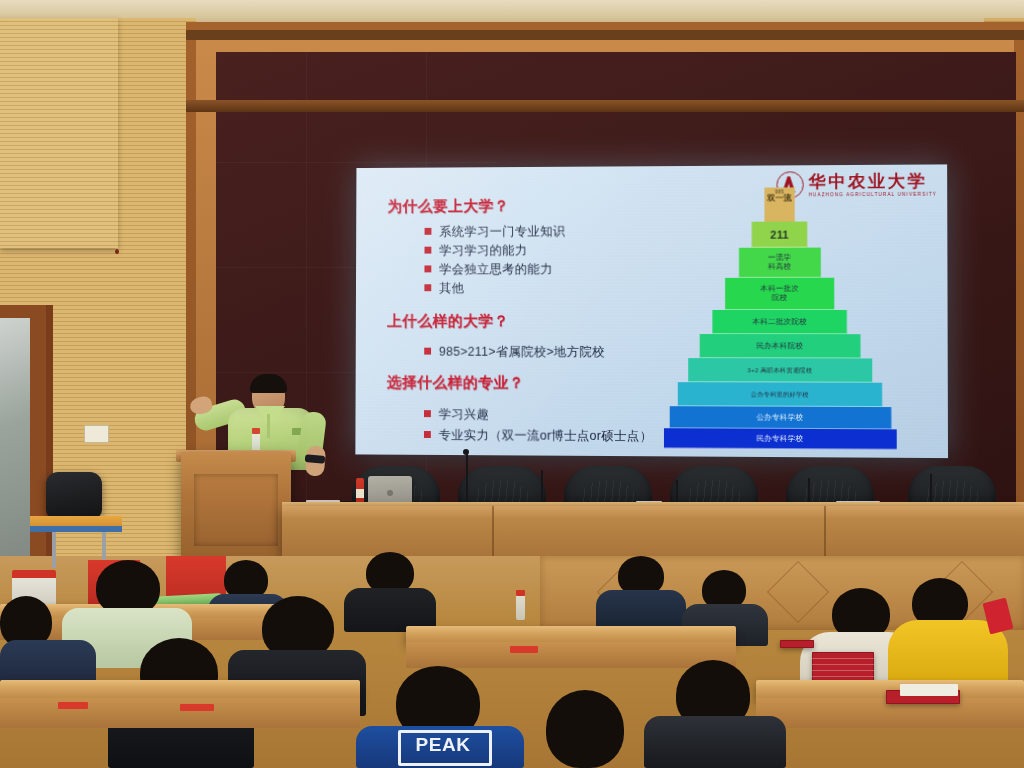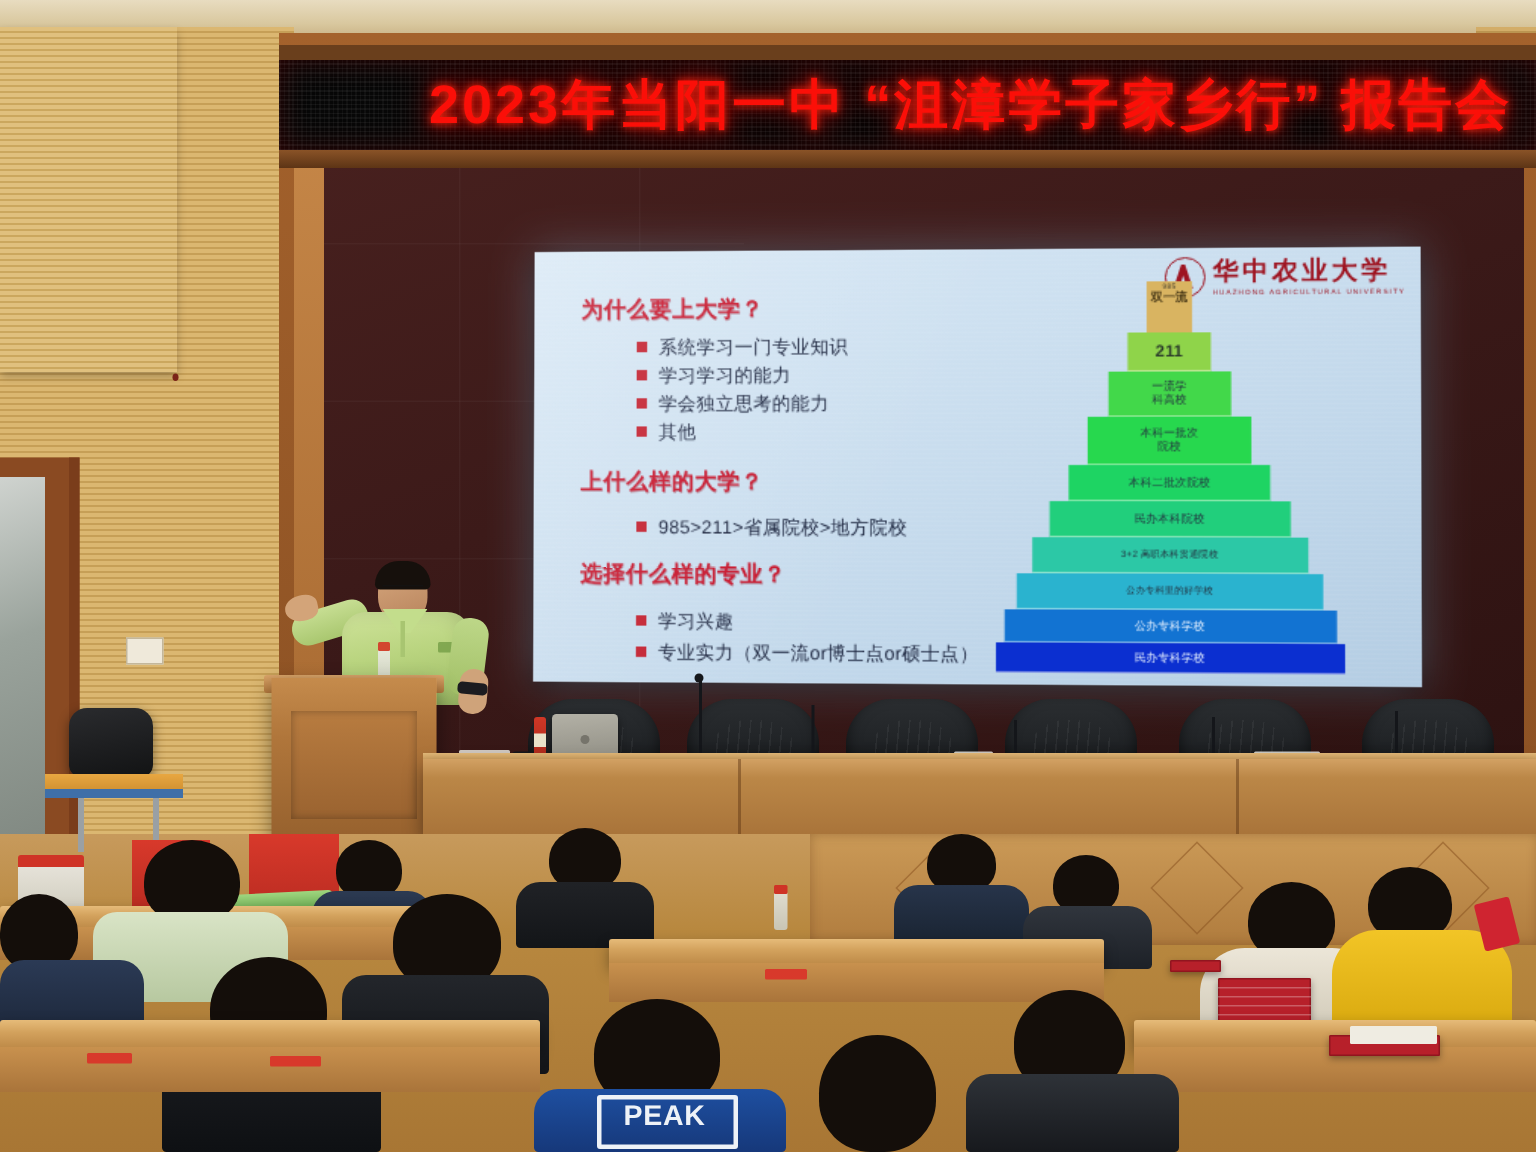--- a/index.html
+++ b/index.html
@@ -200,23 +200,20 @@
   <div class="frame-inner-bevel"></div>
   <div class="stage-back">
     <div class="stage-panel-line" style="left:90px;top:0;width:1px;height:470px;"></div>
     <div class="stage-panel-line" style="left:210px;top:0;width:1px;height:470px;"></div>
     <div class="stage-panel-line" style="left:0;top:110px;width:280px;height:1px;"></div>
     <div class="stage-panel-line" style="left:0;top:215px;width:280px;height:1px;"></div>
     <div class="stage-panel-line" style="left:0;top:320px;width:280px;height:1px;"></div>
   </div>
 
   <div class="led-rail-top"></div>
-  <div class="led-band">
-    <div class="led-text">2023年当阳一中 “沮漳学子家乡行” 报告会</div>
-  </div>
   <div class="led-rail-bot"></div>
 
   <div class="screen">
     <div class="screen-scan"></div>
 
     <div class="slide-logo">
       <div class="logo-seal"></div>
       <div>
         <div class="logo-cn">华中农业大学</div>
         <div class="logo-en">HUAZHONG  AGRICULTURAL  UNIVERSITY</div>

